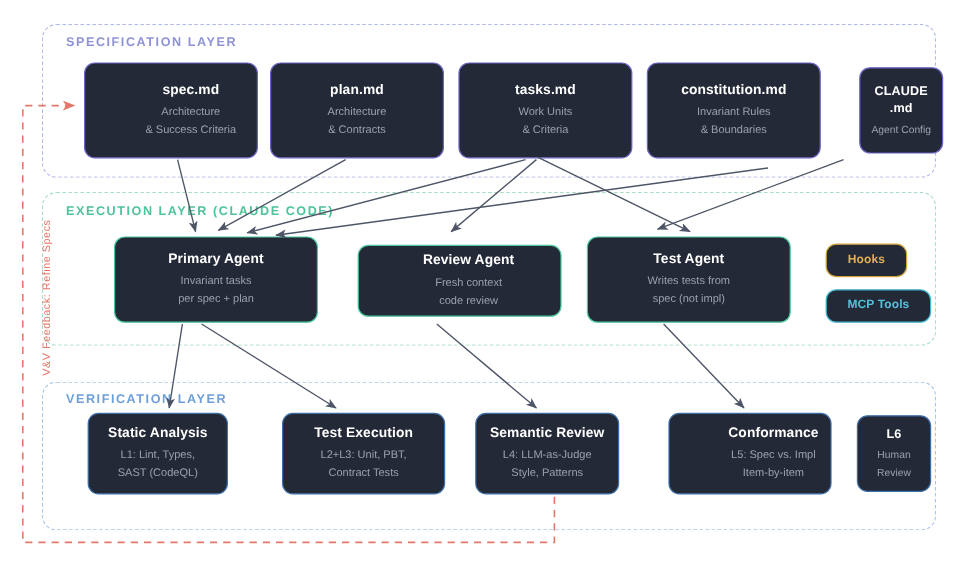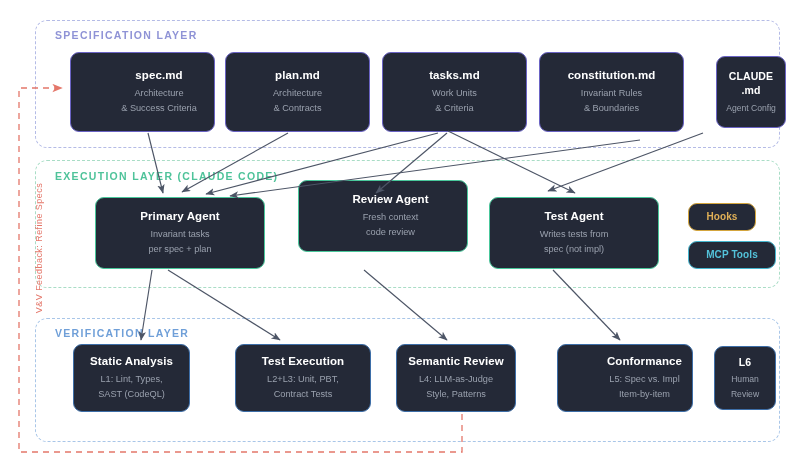--- a/index.html
+++ b/index.html
@@ -151,21 +151,21 @@
   </div>
 
   <div class="node exec-node" style="left:95px; top:197px; width:170px; height:72px;">
     <div class="n-title">Primary Agent</div>
     <div class="n-sub">
       <span>Invariant tasks</span><br>
       <span>per spec + plan</span>
     </div>
   </div>
 
-  <div class="node exec-node" style="left:298px; top:180px; width:170px; height:72px;padding-left:15px;">
+  <div class="node exec-node" style="left:298px; top:204px; width:170px; height:60px;padding-left:15px;">
     <div class="n-title">Review Agent</div>
     <div class="n-sub">
       <span>Fresh context</span><br>
       <span>code review</span>
     </div>
   </div>
 
   <div class="node exec-node" style="left:489px; top:197px; width:170px; height:72px;">
     <div class="n-title">Test Agent</div>
     <div class="n-sub">

